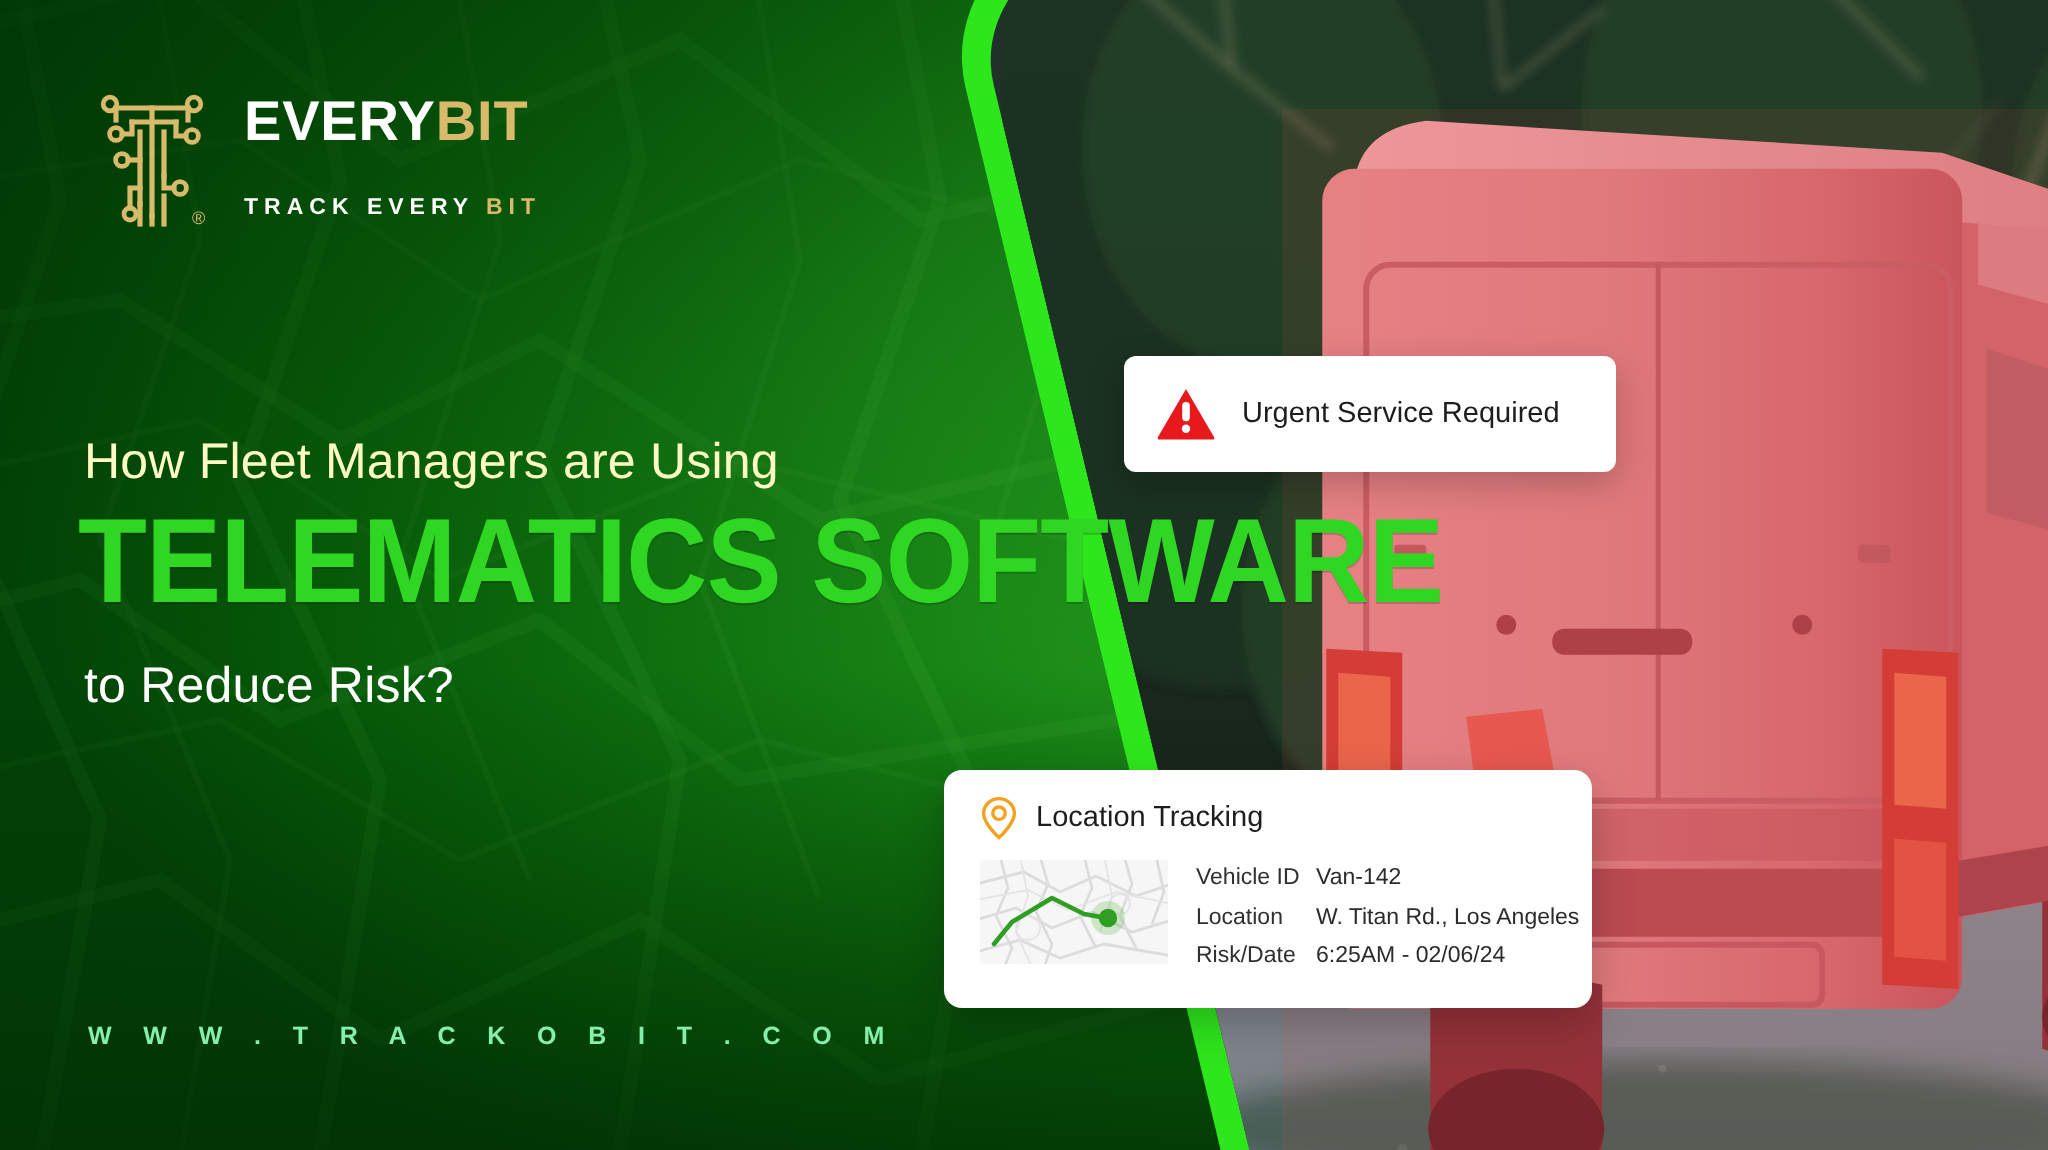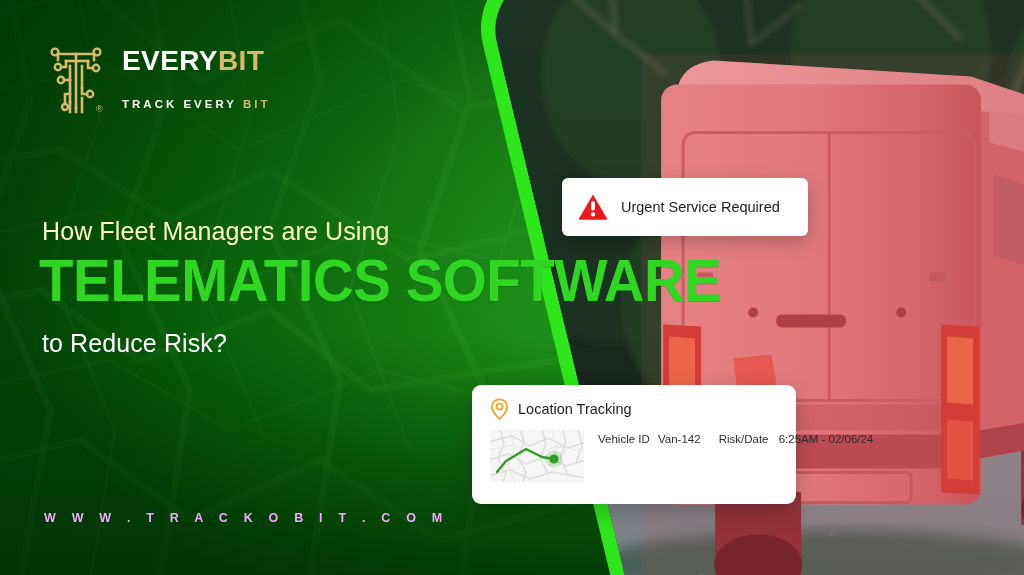--- a/index.html
+++ b/index.html
@@ -102,21 +102,21 @@
   }
   .hl-3{
     margin-top:20px;
     font-size:25px; font-weight:400; color:#ffffff; letter-spacing:.1px;
   }
 
   
   .site-url{
     position:absolute; left:44px; top:511px;
     font-size:12.5px; font-weight:700; letter-spacing:6.2px;
-    color:#f0abfc;
+    color:#86efac;
   }
 
   
   .alert-card{
     position:absolute; left:562px; top:178px;
     width:246px; height:58px;
     background:#ffffff;
     border-radius:6px;
     box-shadow:0 6px 18px rgba(0,0,0,.22);
     display:flex; align-items:center; gap:13px;
@@ -137,21 +137,21 @@
   }
   .loc-head{ display:flex; align-items:center; gap:9px; }
   .loc-pin{ width:19px; height:22px; flex:0 0 auto; }
   .loc-title{ font-size:14.5px; color:#1d1d1d; }
   .loc-body{ display:flex; gap:14px; margin-top:10px; }
   .loc-map{
     width:94px; height:52px; flex:0 0 auto;
     border-radius:2px; overflow:hidden;
     background:#f4f4f4;
   }
-  .loc-rows{ display:flex; flex-direction:row; gap:18px; padding-top:1px; }
+  .loc-rows{ display:flex; flex-direction:column; gap:3px; padding-top:1px; }
   .loc-row{ display:flex; font-size:11.5px; color:#2b2b2b; line-height:1.45; }
   .loc-key{ width:60px; flex:0 0 auto; color:#303030; }
   .loc-val{ color:#2b2b2b; white-space:nowrap; }
 </style>
 </head>
 <body>
 
 <div class="stage">
 
   <div class="bg-base"></div>
@@ -424,20 +424,24 @@
           <path d="M7 42 L16 31 L36 19 L52 27 L63 29" fill="none" stroke="#2f9e23" stroke-width="2.3" stroke-linejoin="round" stroke-linecap="round"></path>
           <circle cx="64" cy="29" r="4.6" fill="#2f9e23"></circle>
         </svg>
       </div>
       <div class="loc-rows">
         <div class="loc-row">
           <span class="loc-key">Vehicle ID</span>
           <span class="loc-val">Van-142</span>
         </div>
         <div class="loc-row">
+          <span class="loc-key">Location</span>
+          <span class="loc-val">W. Titan Rd., Los Angeles</span>
+        </div>
+        <div class="loc-row">
           <span class="loc-key">Risk/Date</span>
           <span class="loc-val">6:25AM - 02/06/24</span>
         </div>
       </div>
     </div>
   </div>
 
 </div>
 
 </body></html>

